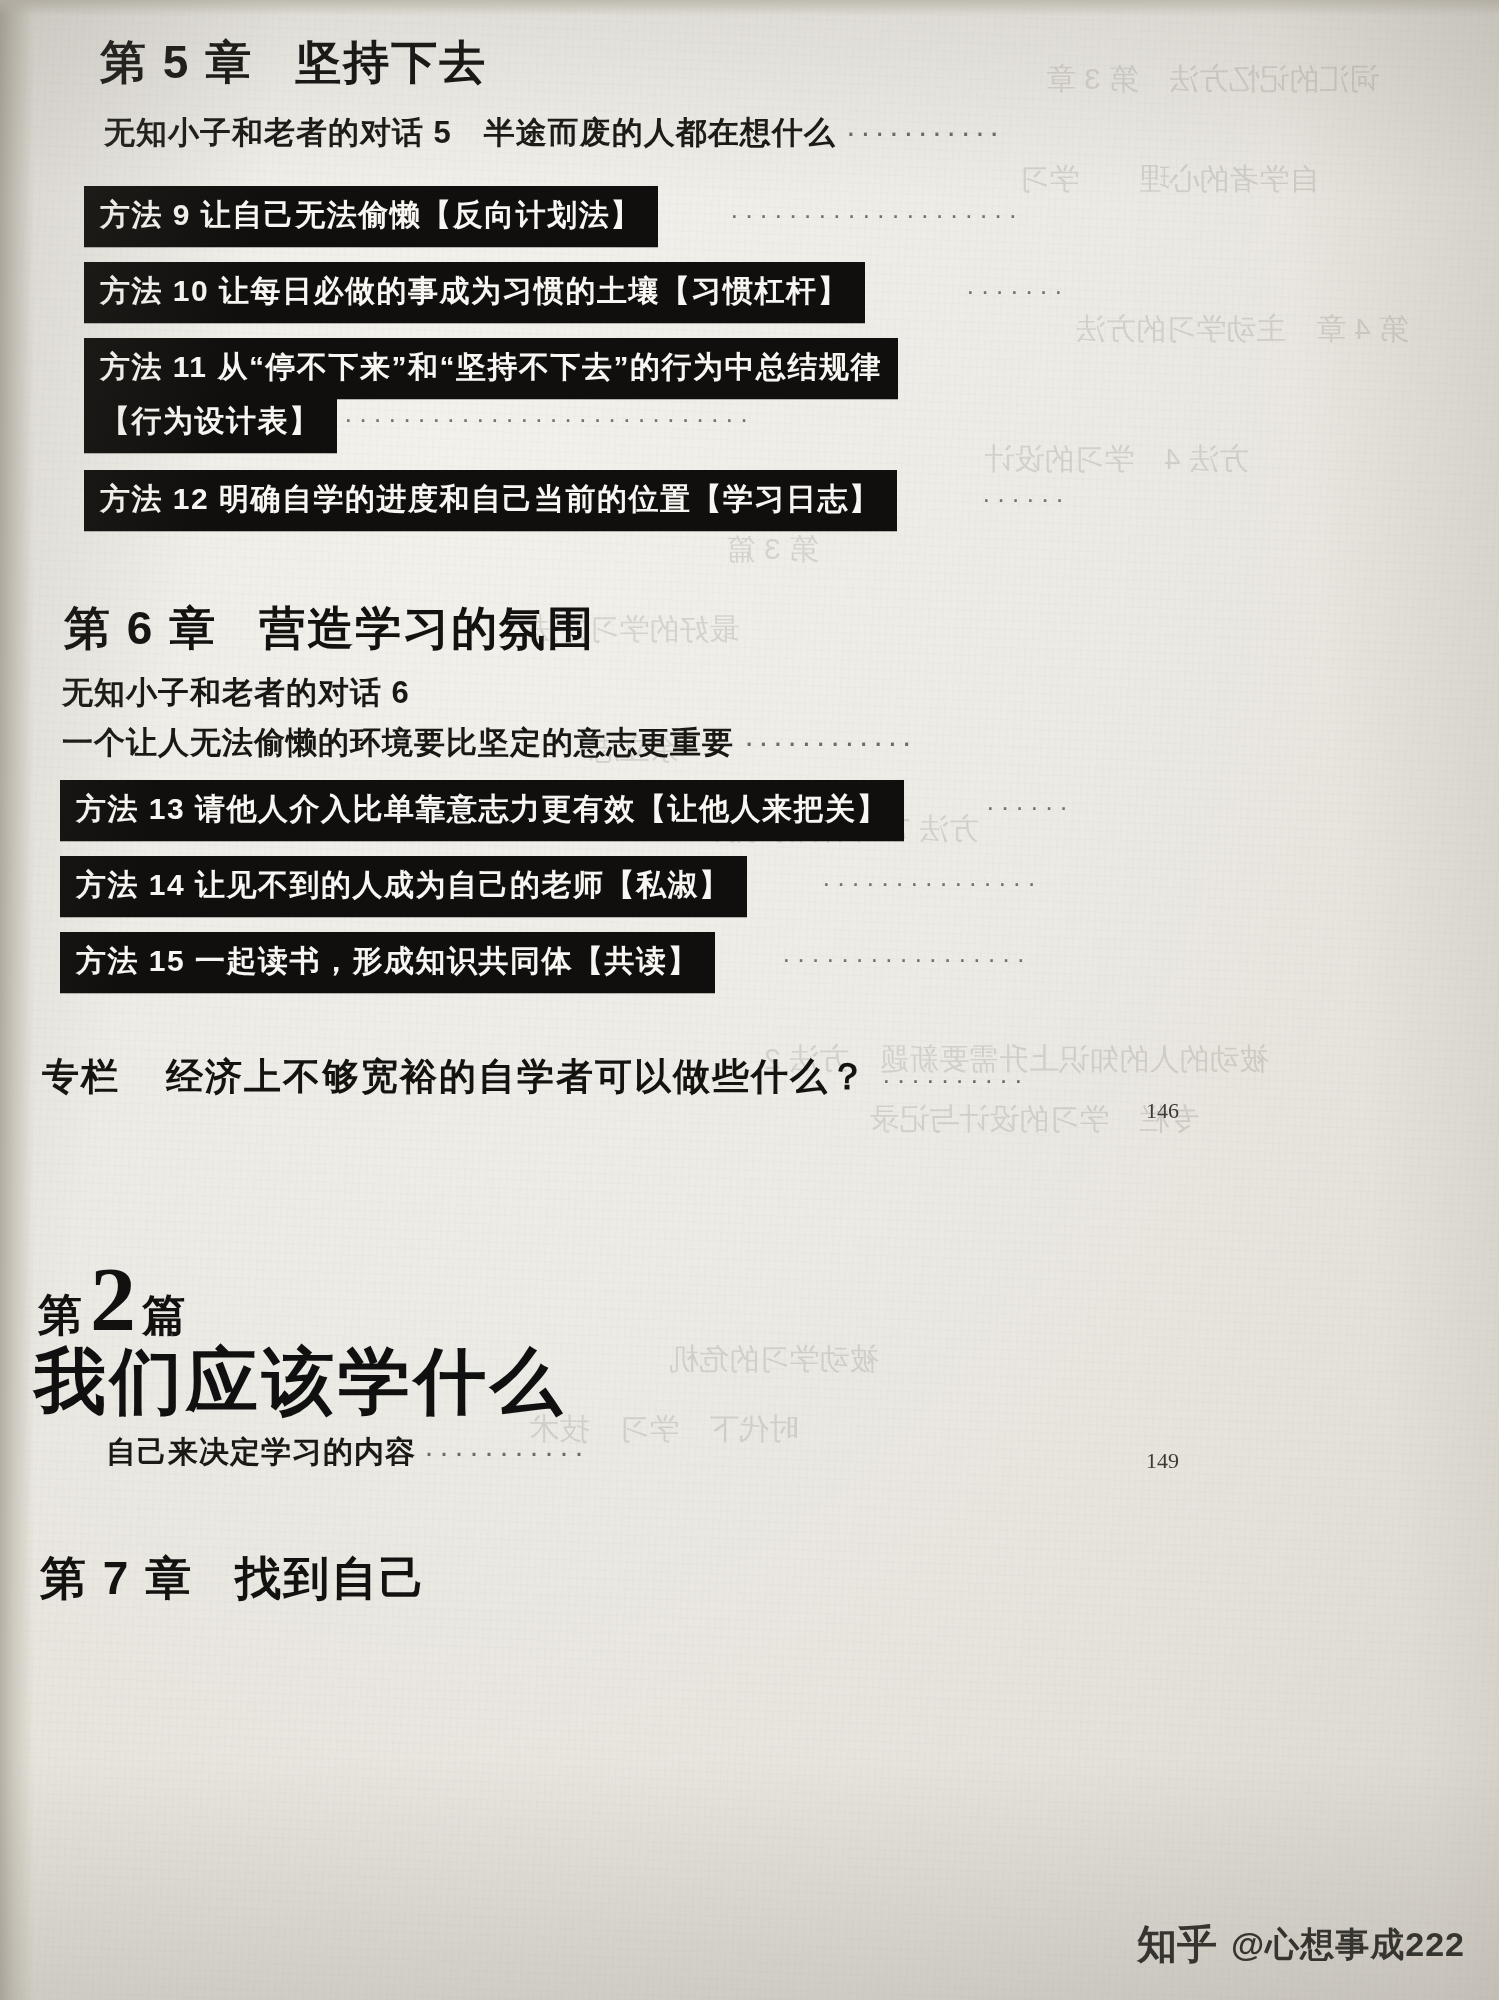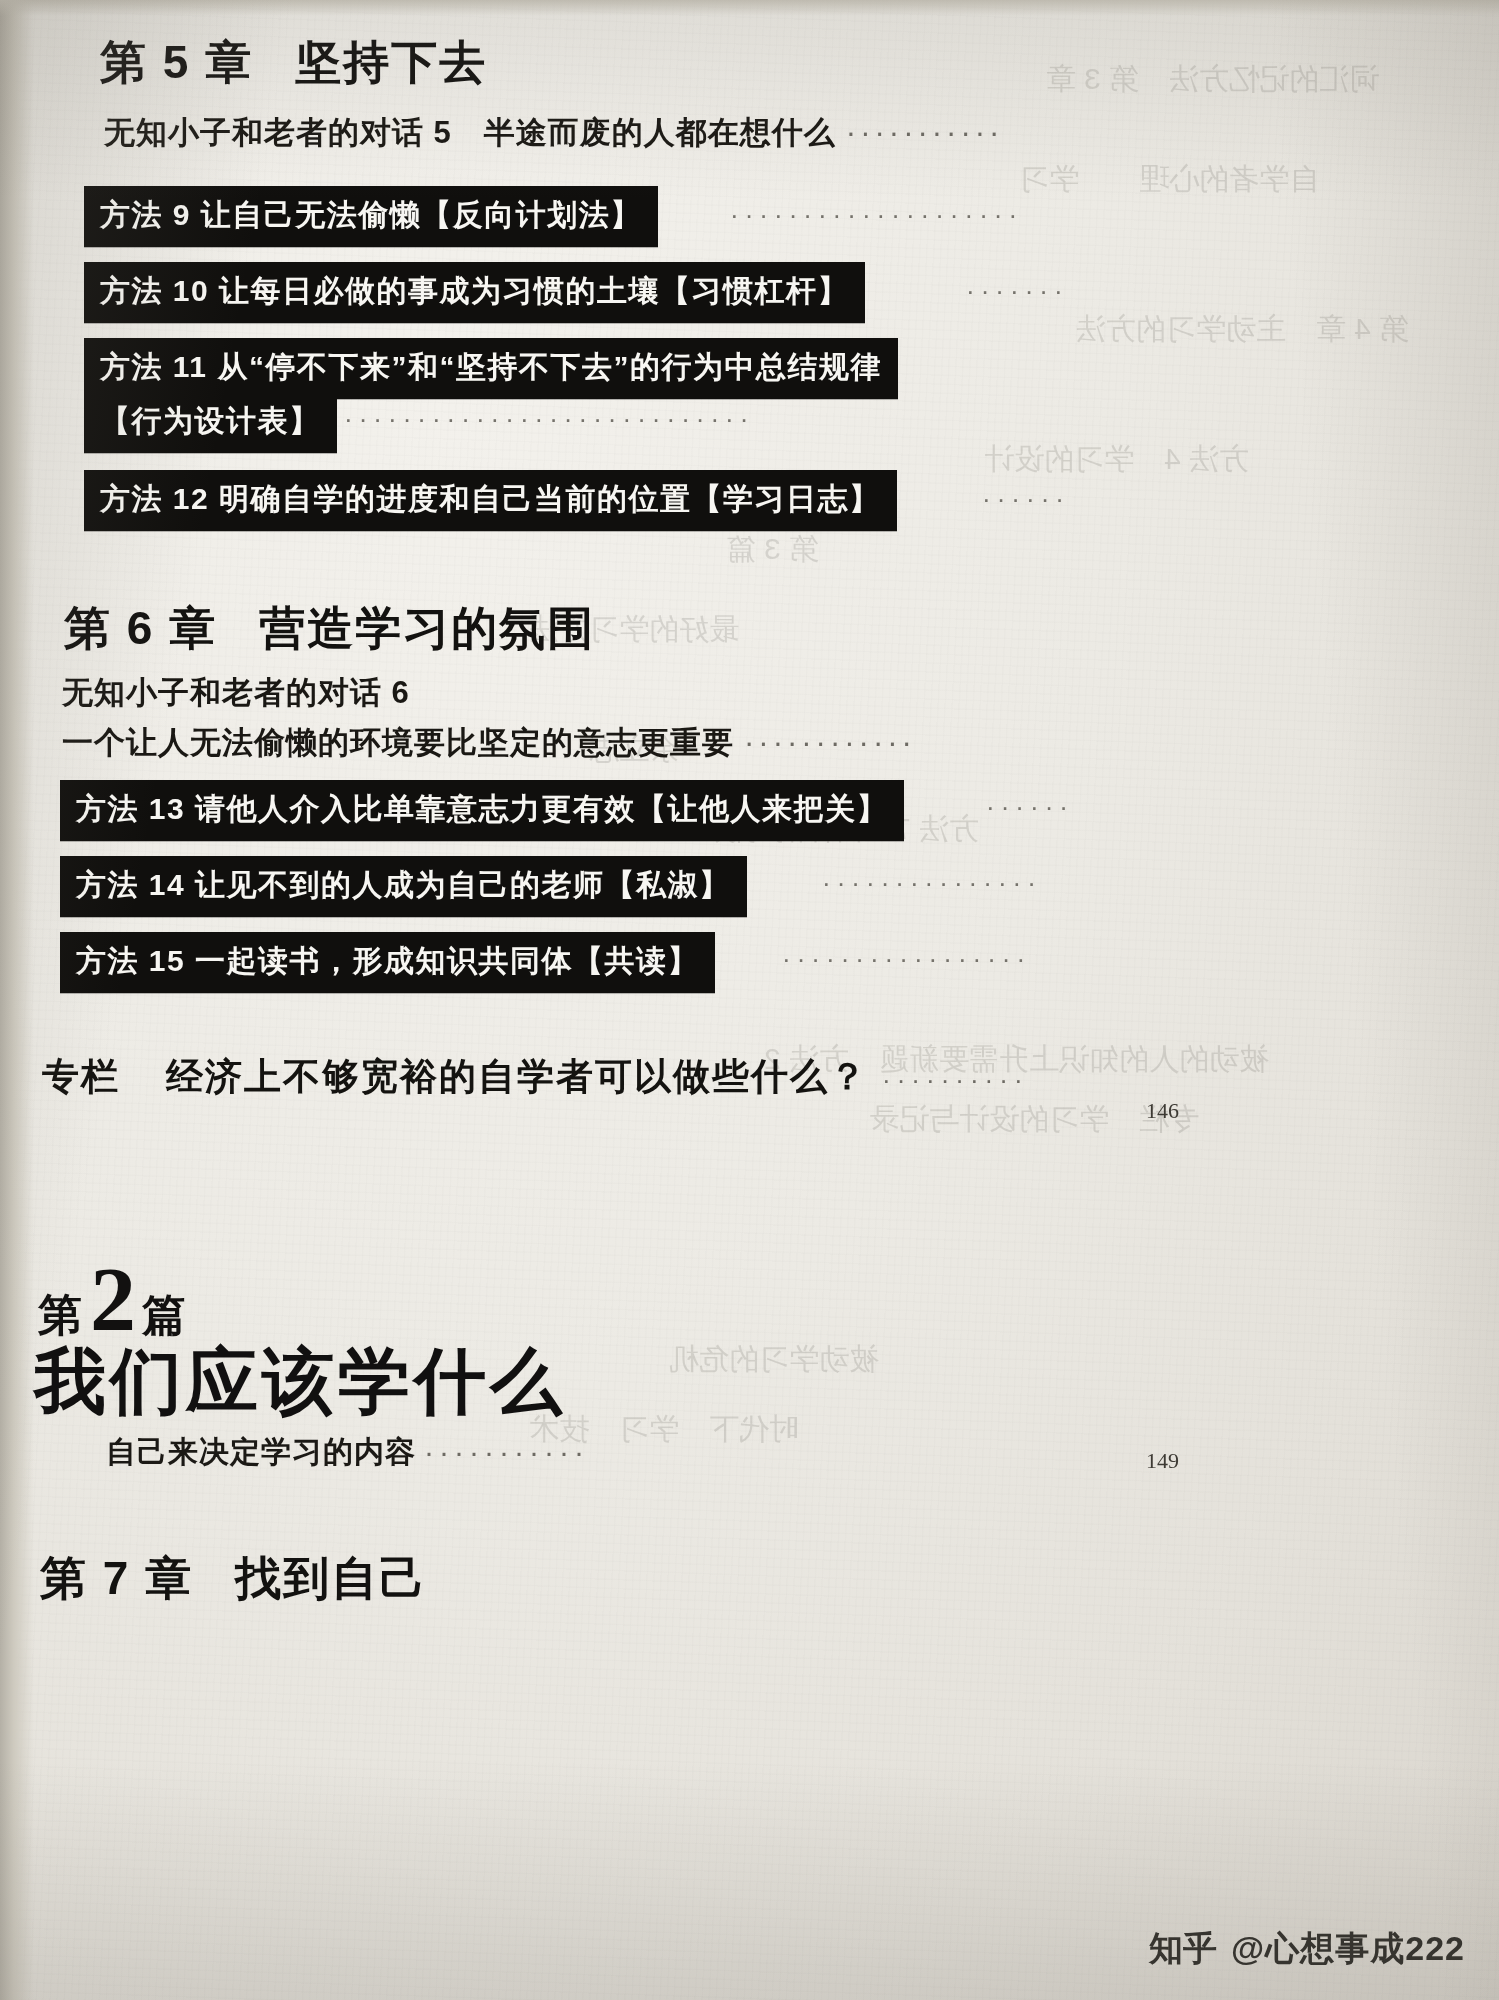--- a/index.html
+++ b/index.html
@@ -180,21 +180,21 @@
     display: flex;
     align-items: center;
     gap: 14px;
     color: #2a2823;
     font-size: 34px;
     font-weight: 700;
     opacity: 0.92;
     letter-spacing: 1px;
   }
   .watermark .zhihu {
-    font-size: 34px;
+    font-size: 40px;
     font-weight: 700;
     letter-spacing: 0px;
     font-family: Liberation Serif, serif;
   }
 </style>
 </head>
 <body>
 
 <div class="page">
 

